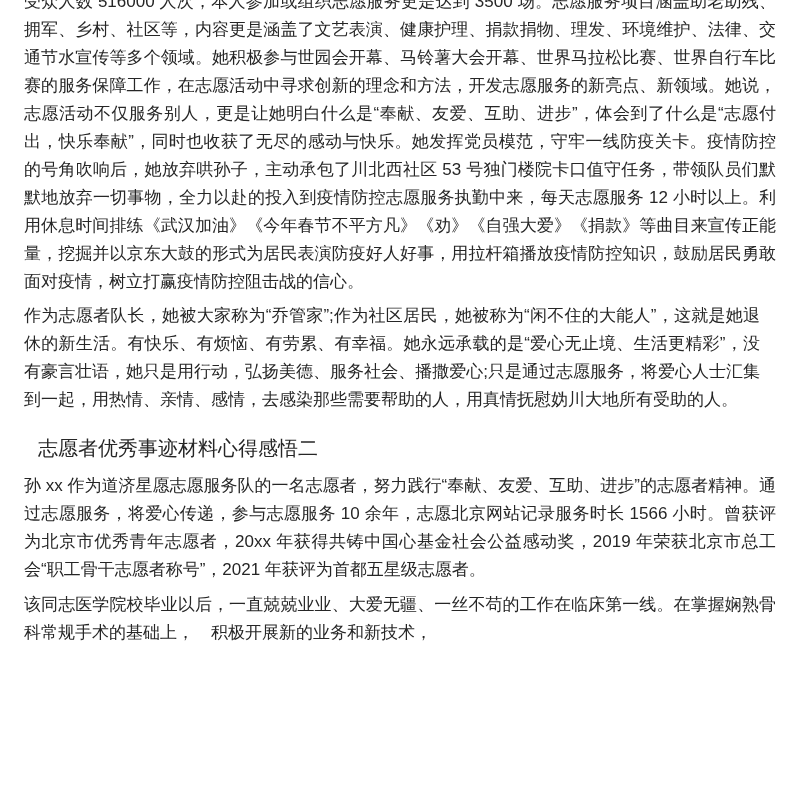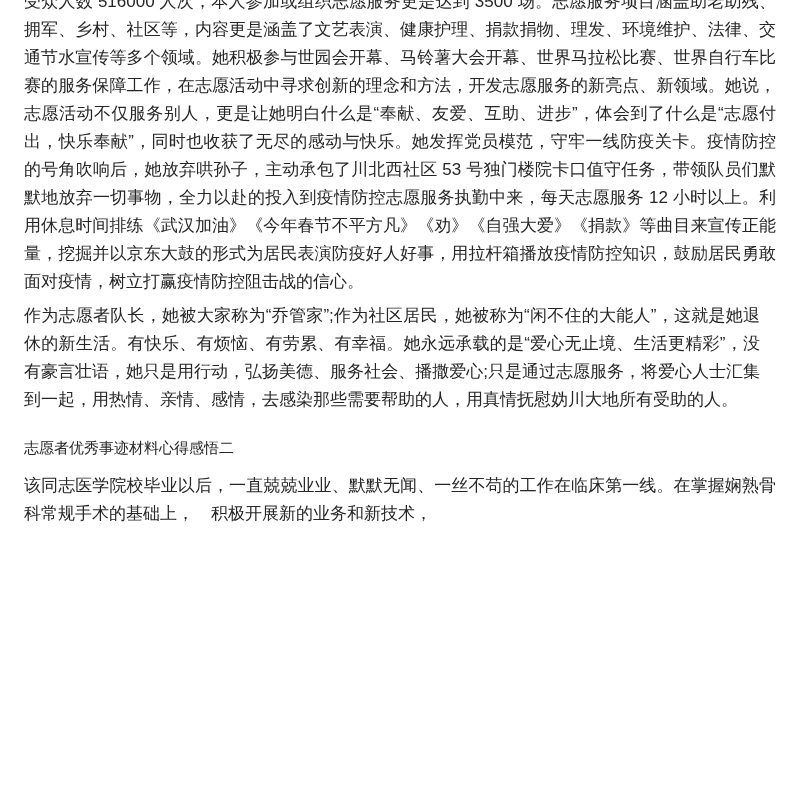--- a/index.html
+++ b/index.html
@@ -23,38 +23,39 @@
     text-justify: inter-ideograph;
     word-break: break-all;
   }
   .para {
     margin: 0 0 6px 0;
   }
   .para-gap-after {
     margin: 0 16px 20px 0;
   }
   .heading {
-    margin: 0 0 10px 0;
+    margin: 0 0 10px 14px;
     font-weight: normal;
-    font-size: 15px;
+    font-size: 20px;
     line-height: 28px;
   }
   .para-small-gap {
     margin: 0 0 7px 0;
   }
   .para-tight {
     margin: 0;
   }
 </style>
 </head>
 <body style="background: rgb(255, 255, 255);">
 
 <div class="doc" style="color: rgb(38, 38, 38);">
   <p class="para">受众人数 516000 人次，本人参加或组织志愿服务更是达到 3500 场。志愿服务项目涵盖助老助残、拥军、乡村、社区等，内容更是涵盖了文艺表演、健康护理、捐款捐物、理发、环境维护、法律、交通节水宣传等多个领域。她积极参与世园会开幕、马铃薯大会开幕、世界马拉松比赛、世界自行车比赛的服务保障工作，在志愿活动中寻求创新的理念和方法，开发志愿服务的新亮点、新领域。她说，志愿活动不仅服务别人，更是让她明白什么是“奉献、友爱、互助、进步”，体会到了什么是“志愿付出，快乐奉献”，同时也收获了无尽的感动与快乐。她发挥党员模范，守牢一线防疫关卡。疫情防控的号角吹响后，她放弃哄孙子，主动承包了川北西社区 53 号独门楼院卡口值守任务，带领队员们默默地放弃一切事物，全力以赴的投入到疫情防控志愿服务执勤中来，每天志愿服务 12 小时以上。利用休息时间排练《武汉加油》《今年春节不平方凡》《劝》《自强大爱》《捐款》等曲目来宣传正能量，挖掘并以京东大鼓的形式为居民表演防疫好人好事，用拉杆箱播放疫情防控知识，鼓励居民勇敢面对疫情，树立打赢疫情防控阻击战的信心。</p>
 
   <p class="para para-gap-after">作为志愿者队长，她被大家称为“乔管家”;作为社区居民，她被称为“闲不住的大能人”，这就是她退休的新生活。有快乐、有烦恼、有劳累、有幸福。她永远承载的是“爱心无止境、生活更精彩”，没有豪言壮语，她只是用行动，弘扬美德、服务社会、播撒爱心;只是通过志愿服务，将爱心人士汇集到一起，用热情、亲情、感情，去感染那些需要帮助的人，用真情抚慰妫川大地所有受助的人。</p>
 
   <p class="heading">志愿者优秀事迹材料心得感悟二</p>
 
+  <p class="para para-small-gap">孙 xx 作为道济星愿志愿服务队的一名志愿者，努力践行“奉献、友爱、互助、进步”的志愿者精神。通过志愿服务，将爱心传递，参与志愿服务 10 余年，志愿北京网站记录服务时长 1566 小时。曾获评为北京市优秀青年志愿者，20xx 年获得共铸中国心基金社会公益感动奖，2019 年荣获北京市总工会“职工骨干志愿者称号”，2021 年获评为首都五星级志愿者。</p>
 
-  <p class="para para-tight">该同志医学院校毕业以后，一直兢兢业业、默默无闻、一丝不苟的工作在临床第一线。在掌握娴熟骨科常规手术的基础上，　积极开展新的业务和新技术，</p>
+  <p class="para para-tight">该同志医学院校毕业以后，一直兢兢业业、大爱无疆、一丝不苟的工作在临床第一线。在掌握娴熟骨科常规手术的基础上，　积极开展新的业务和新技术，</p>
 
 </div>
 
 </body></html>

